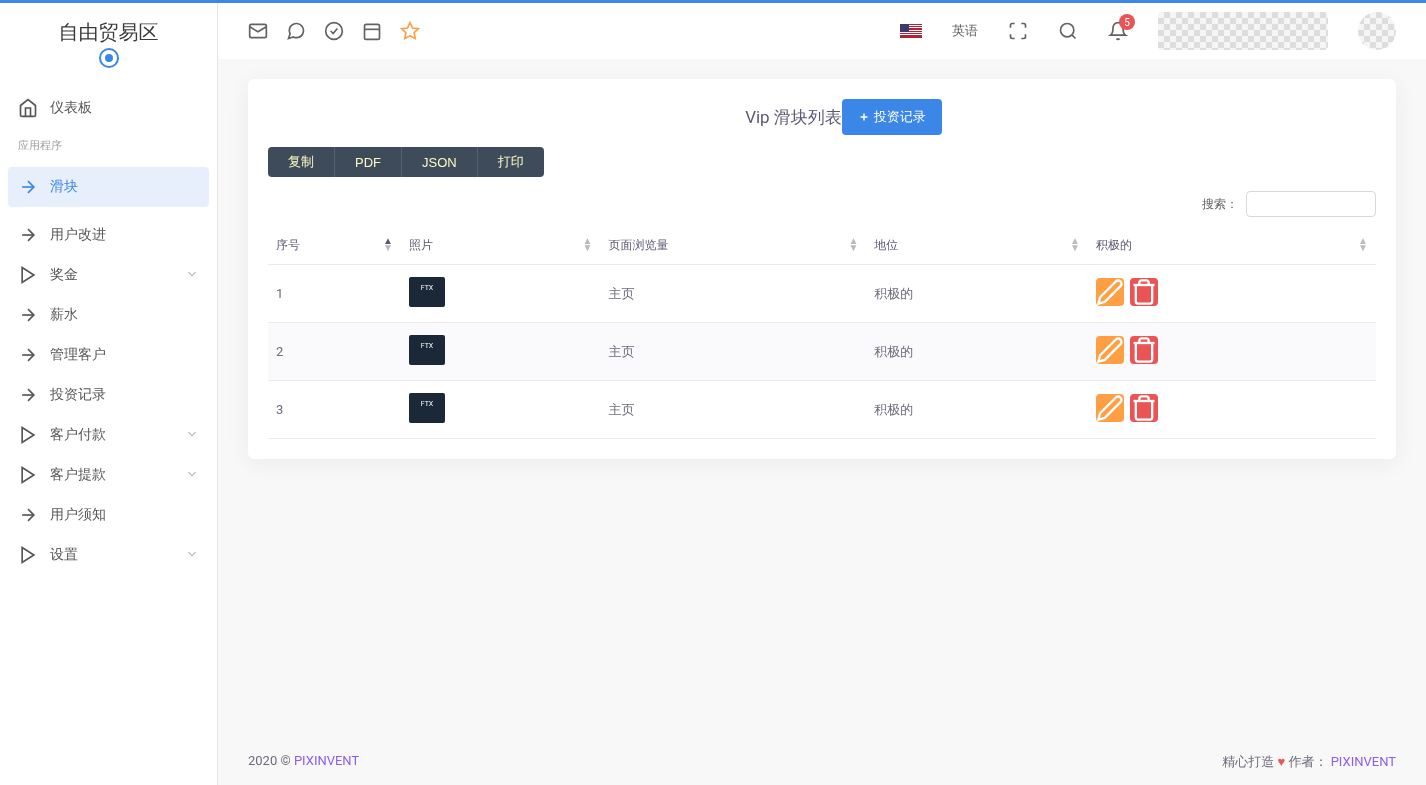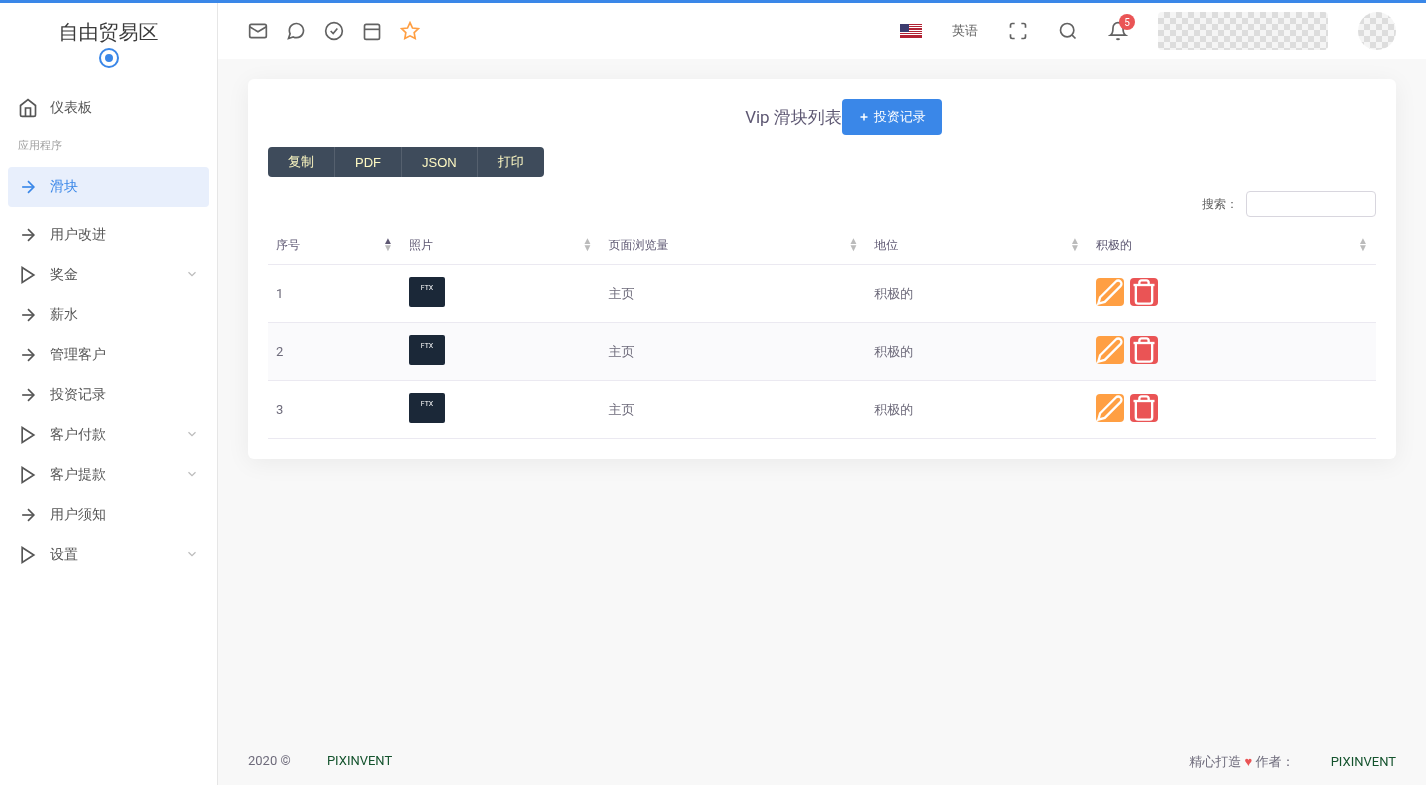--- a/index.html
+++ b/index.html
@@ -49,21 +49,21 @@
 .thumb { width: 36px; height: 30px; background: #1b2838; border-radius: 2px; display: inline-block; color: #fff; font-size: 7px; text-align: center; line-height: 22px; overflow: hidden; }
 .action-btn { width: 28px; height: 28px; border: none; border-radius: 4px; color: #fff; cursor: pointer; display: inline-flex; align-items: center; justify-content: center; margin-right: 3px; }
 .action-edit { background: #ff9f43; }
 .action-delete { background: #ea5455; }
 .table-footer { display: flex; align-items: center; justify-content: space-between; margin-top: 12px; font-size: 13px; color: #6e6b7b; }
 .pagination { display: flex; gap: 6px; }
 .page-btn { border: 1px solid #ddd; background: #f3f2f7; color: #6e6b7b; padding: 6px 12px; border-radius: 4px; font-size: 13px; cursor: pointer; }
 .page-btn.active { background: #3a87e8; color: #fff; border-color: #3a87e8; }
 .page-btn.disabled { color: #b9b9c3; cursor: not-allowed; }
 .footer { padding: 14px 30px; font-size: 13px; color: #6e6b7b; display: flex; justify-content: space-between; }
-.footer a { color: #14532d; text-decoration: none; margin-left: 33px; }
+.footer a { color: #8b5cf6; text-decoration: none; }
 .heart { color: #ea5455; }
 svg { width: 100%; height: 100%; }
 </style>
 </head>
 <body>
 
 <div class="topbar-loading"></div>
 <div class="container">
 
   <aside class="sidebar">

